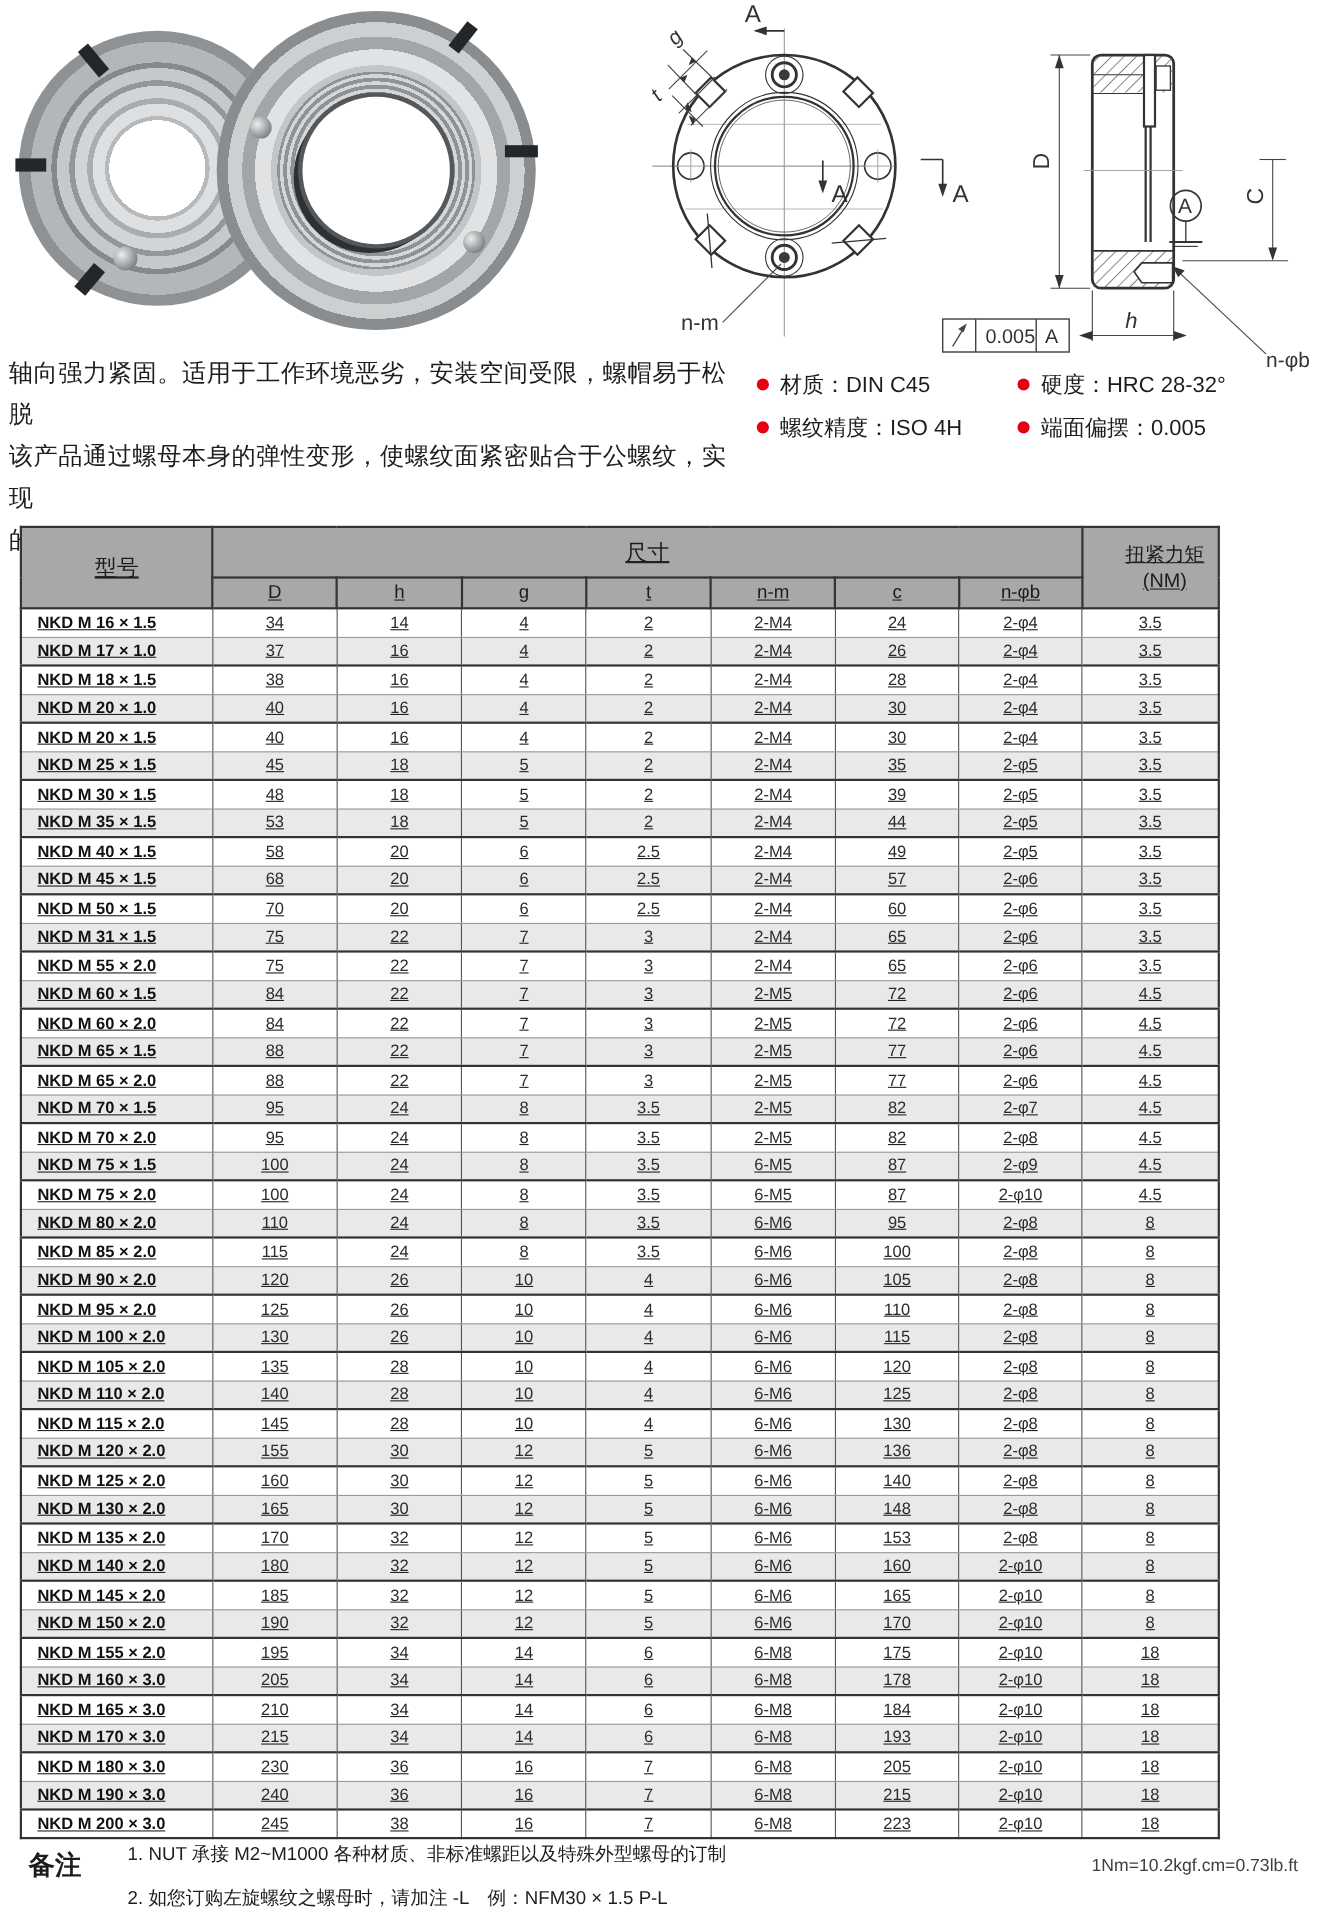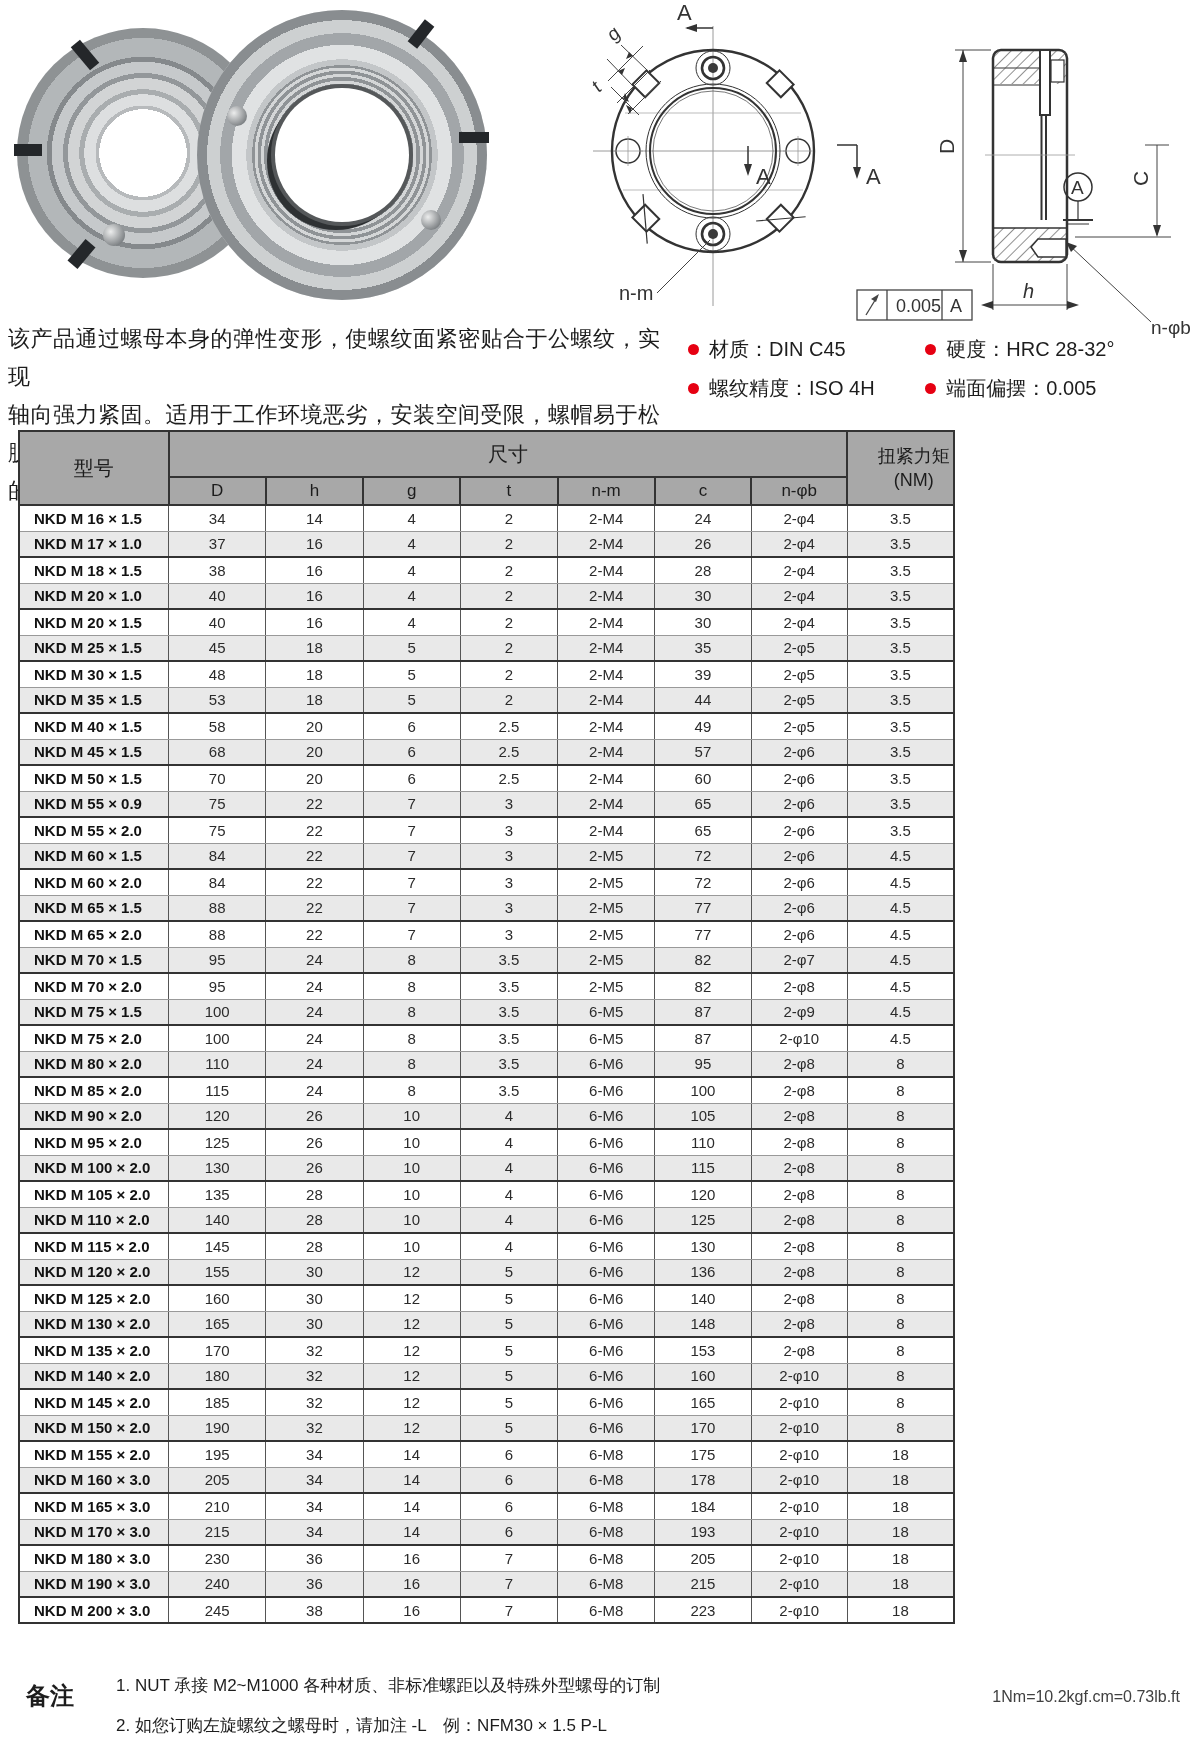--- a/index.html
+++ b/index.html
@@ -25,21 +25,21 @@
   .drawing { position:absolute; }
   svg text { font-family:"Liberation Sans","DejaVu Sans",sans-serif; fill:#333; }
 
   
   .desc { position:absolute; left:8px; top:320px; width:668px; font-size:22px; line-height:38px; color:#1d1d1d; letter-spacing:0.5px; }
   .specs { position:absolute; left:688px; top:336px; width:505px; display:grid; grid-template-columns:47% 53%; row-gap:12px; }
   .spec-item { display:flex; align-items:center; font-size:20px; color:#1d1d1d; }
   .spec-dot { width:11px; height:11px; border-radius:50%; margin-right:10px; flex:0 0 auto; }
 
   
-  .dim-table { position:absolute; left:18px; top:430px; width:937px; border-collapse:collapse; table-layout:fixed; }
+  .dim-table { position:absolute; left:18px; top:478px; width:1091px; border-collapse:collapse; table-layout:fixed;text-decoration:underline; }
   .dim-table th, .dim-table td { border:1px solid #555; text-align:center; vertical-align:middle; }
   .dim-table thead th { background:#a8a8a8; color:#1c1c1c; font-weight:normal; border:2px solid #333; }
   .th-model { font-size:20px; }
   .th-dims  { font-size:20px; height:46px; }
   .th-sub   { font-size:17px; height:28px; }
   .th-torque{ font-size:18px; line-height:24px;padding-left:26px; }
   .dim-table tbody tr { height:26px; background:#fff;margin-left:40px; }
   .dim-table tbody tr:nth-child(even) { background:#e9e9e9; }
   .dim-table tbody tr td { font-size:15px; color:#2b2b2b; border-bottom:1px solid #999; }
   .dim-table tbody tr:nth-child(even) td { border-bottom:2px solid #333; }
@@ -209,22 +209,22 @@
       <text x="61" y="312" font-size="18">0.005</text>
       <text x="115" y="312" font-size="18">A</text>
     </g>
 
     <line x1="233" y1="244" x2="316" y2="322" stroke="#444" stroke-width="1"></line>
     <polygon points="231,242 242,246 236,252" fill="#333"></polygon>
     <text x="316" y="334" font-size="19">n-φb</text>
   </svg>
 
   <div class="desc">
+    <div>轴向强力紧固。适用于工作环境恶劣，安装空间受限，螺帽易于松脱</div>
     <div>该产品通过螺母本身的弹性变形，使螺纹面紧密贴合于公螺纹，实现</div>
-    <div>轴向强力紧固。适用于工作环境恶劣，安装空间受限，螺帽易于松脱</div>
     <div>的场合。</div>
   </div>
 
   <div class="specs">
     <div class="spec-item">
       <span class="spec-dot" style="background: rgb(230, 0, 18);"></span>
       <span>材质：DIN C45</span>
     </div>
     <div class="spec-item">
       <span class="spec-dot" style="background: rgb(230, 0, 18);"></span>
@@ -387,21 +387,21 @@
           <td>70</td>
           <td>20</td>
           <td>6</td>
           <td>2.5</td>
           <td>2-M4</td>
           <td>60</td>
           <td>2-φ6</td>
           <td>3.5</td>
         </tr>
         <tr>
-          <td>NKD M 55 × 0.9</td>
+          <td>NKD M 31 × 1.5</td>
           <td>75</td>
           <td>22</td>
           <td>7</td>
           <td>3</td>
           <td>2-M4</td>
           <td>65</td>
           <td>2-φ6</td>
           <td>3.5</td>
         </tr>
         <tr>

